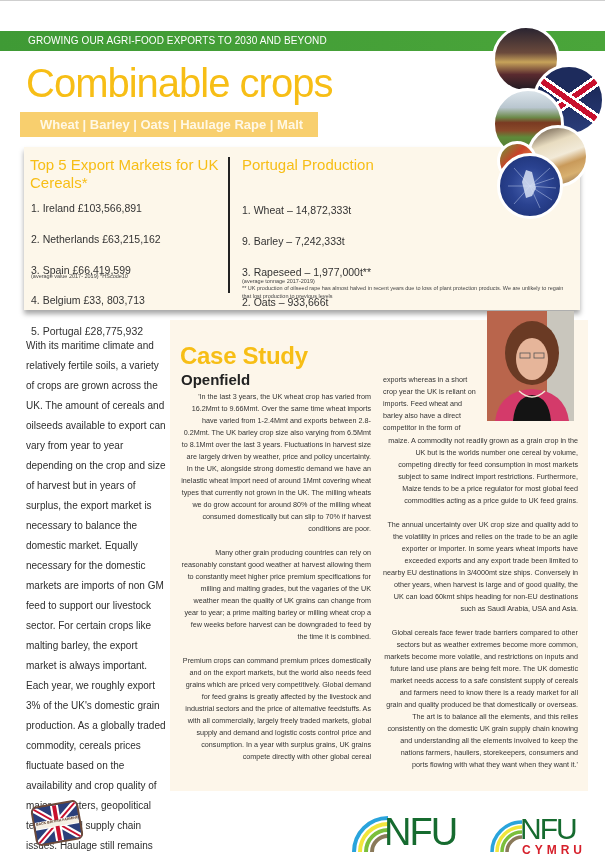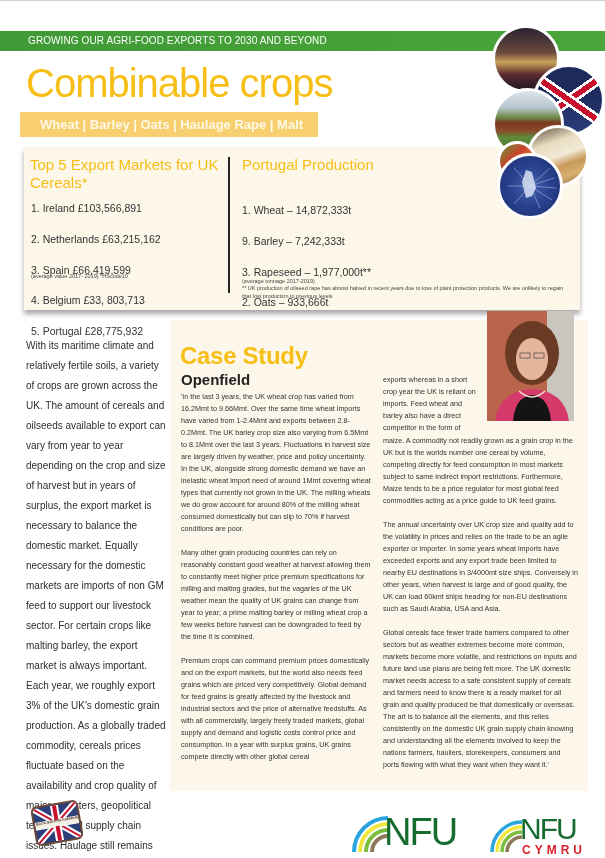--- a/index.html
+++ b/index.html
@@ -21,21 +21,21 @@
   .stats-list { position: absolute; list-style: none; font-size: 10.5px; color: #333; }
   .stats-list li { height: 14.8px; line-height: 14.8px; white-space: nowrap; margin-top: 16px; }
   .note { position: absolute; font-size: 5.5px; color: #444; line-height: 8px; }
 
   .intro { position: absolute; left: 26px; top: 336px; width: 140px; font-size: 10px; line-height: 20px; color: #2d2d2d; }
 
   .case-box { position: absolute; left: 170px; top: 320px; width: 418px; height: 471px; background: #fdf6ea; }
   .case-h { position: absolute; left: 180px; top: 332px; font-size: 24px; font-weight: bold; color: #f7be16; letter-spacing: -0.3px; margin-top: 10px; }
   .case-sub { position: absolute; left: 181px; top: 371px; font-size: 15px; font-weight: bold; color: #222; }
   .col { position: absolute; font-size: 7.2px; line-height: 12px; color: #333; }
-  .col p { margin-bottom: 12.2px; }
+  .col p { margin-bottom: 12.2px; text-align: right; }
   .photo { position: absolute; left: 487px; top: 311px; width: 87px; height: 110px; overflow: hidden; background: #b5604a; }
 
   .badge { position: absolute; left: 33px; top: 803px; width: 48px; height: 40px; transform: rotate(-10deg); border: 2.5px solid #6b4a3a; border-radius: 6px; overflow: hidden; background: #2b3f7a; }
   .nfu { position: absolute; font-weight: normal; color: #166b2f; }
 </style>
 </head>
 <body>
 
 <div class="top-rule"></div>
 <div class="banner"></div>

